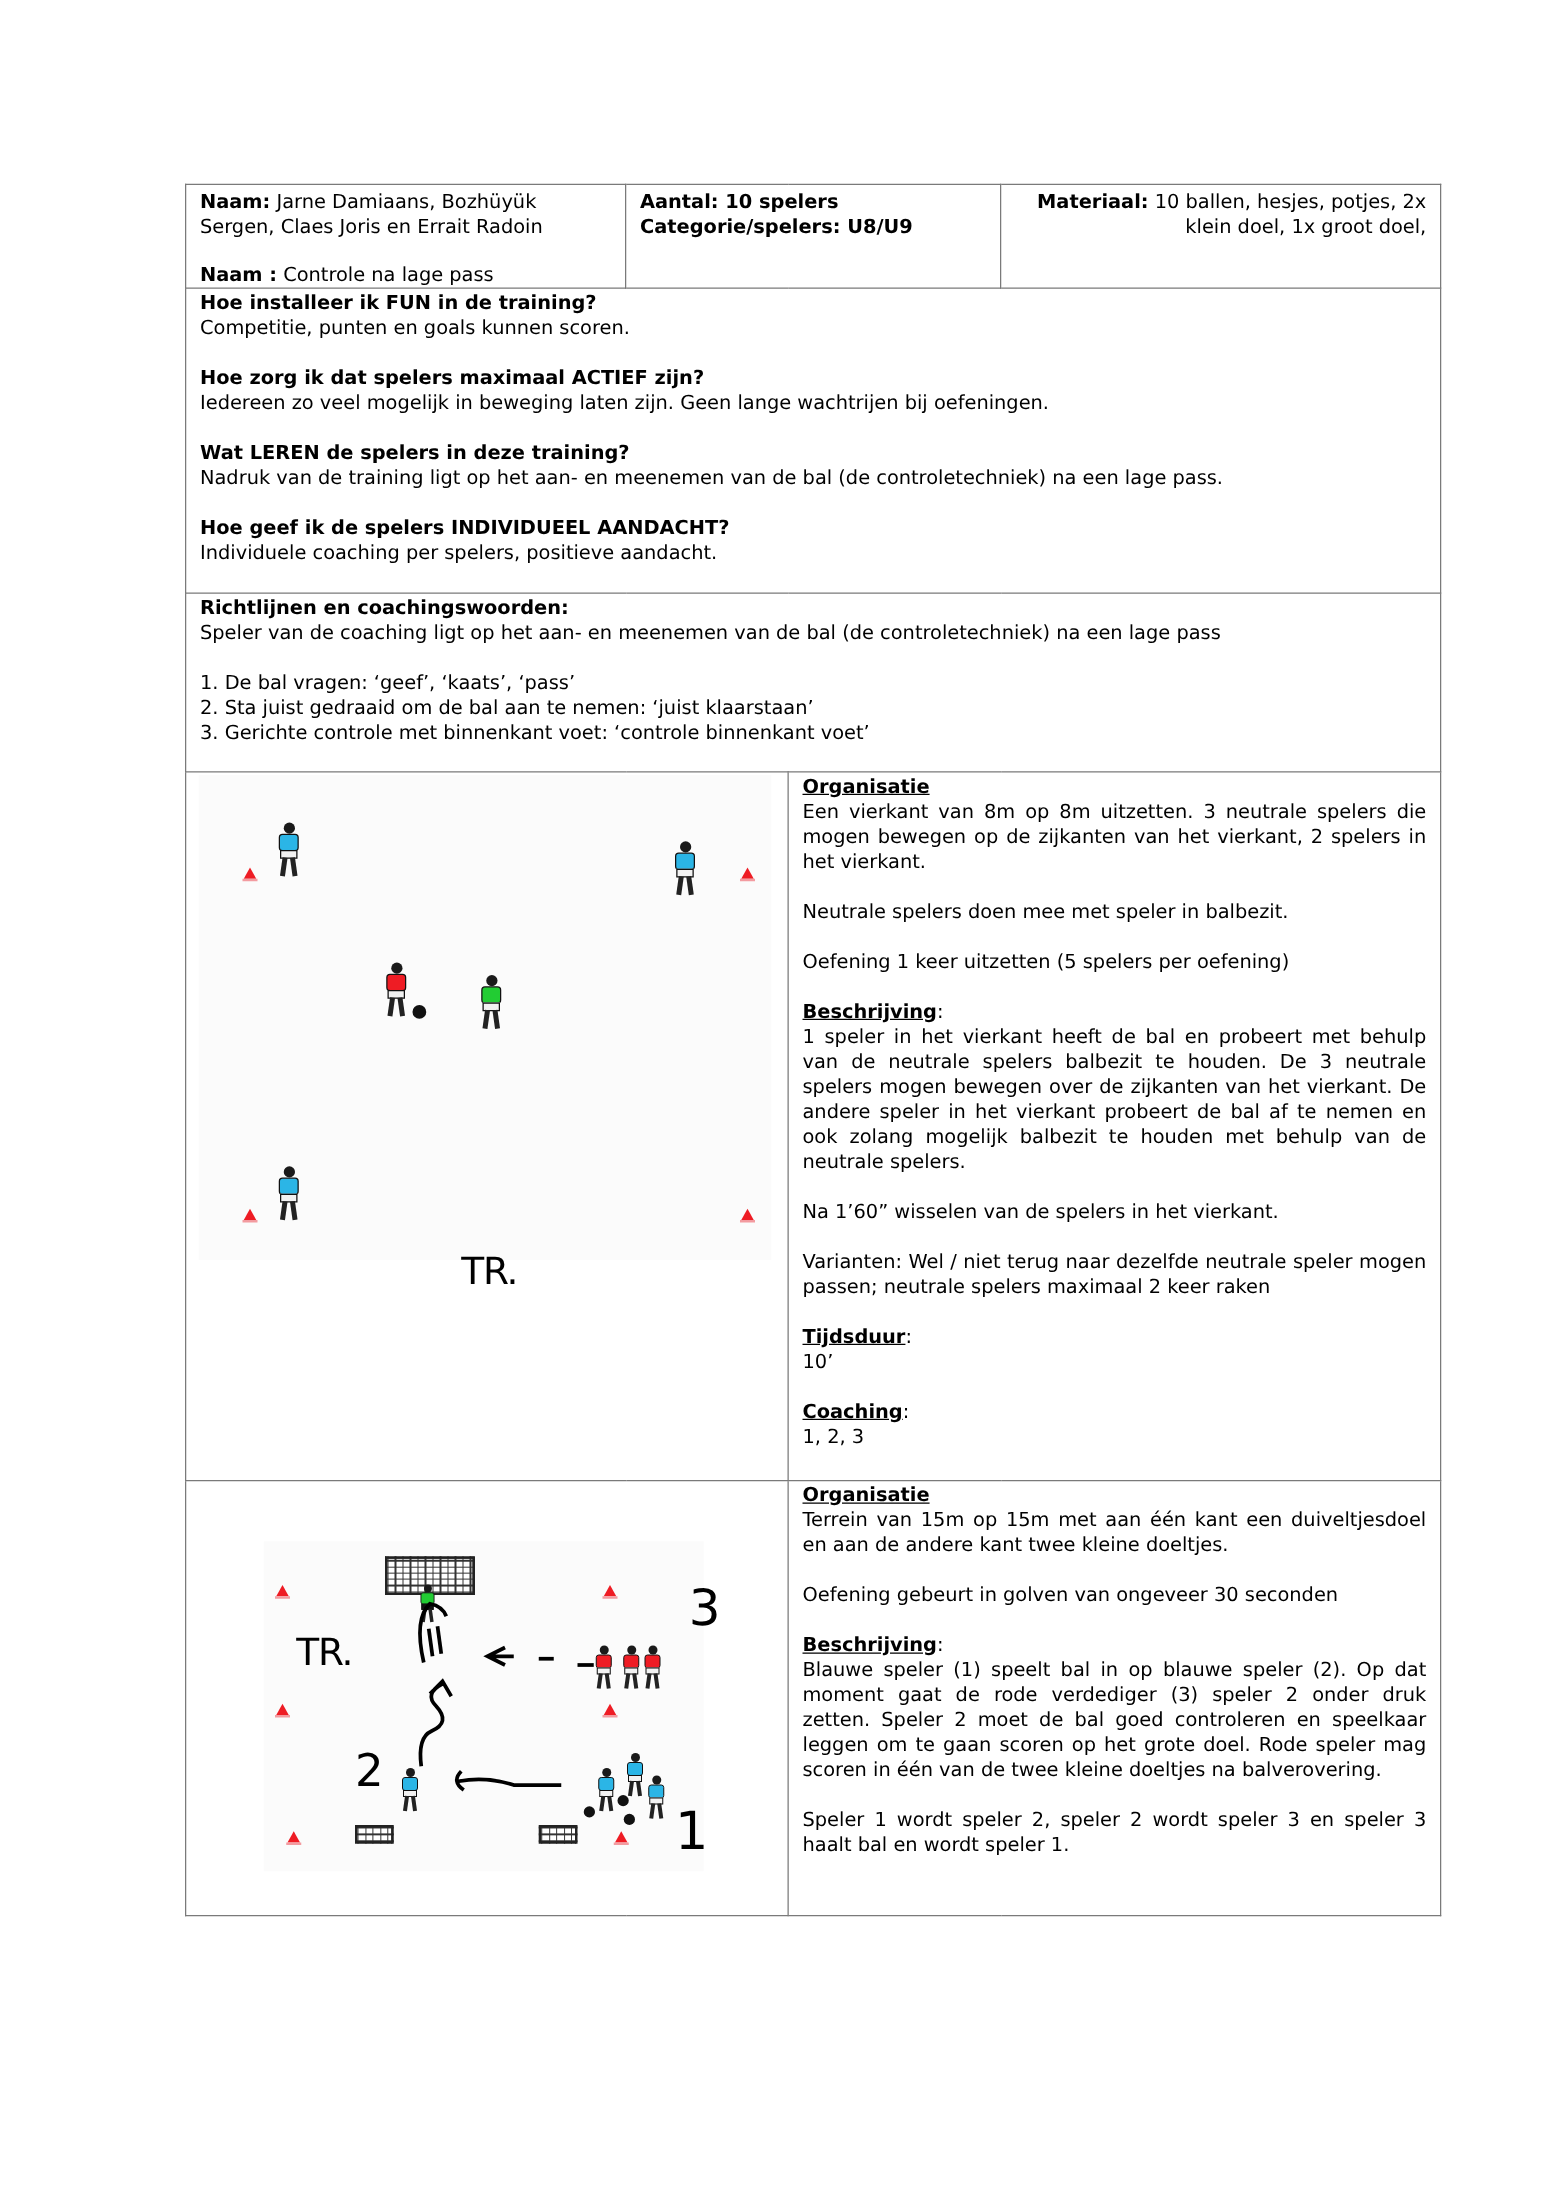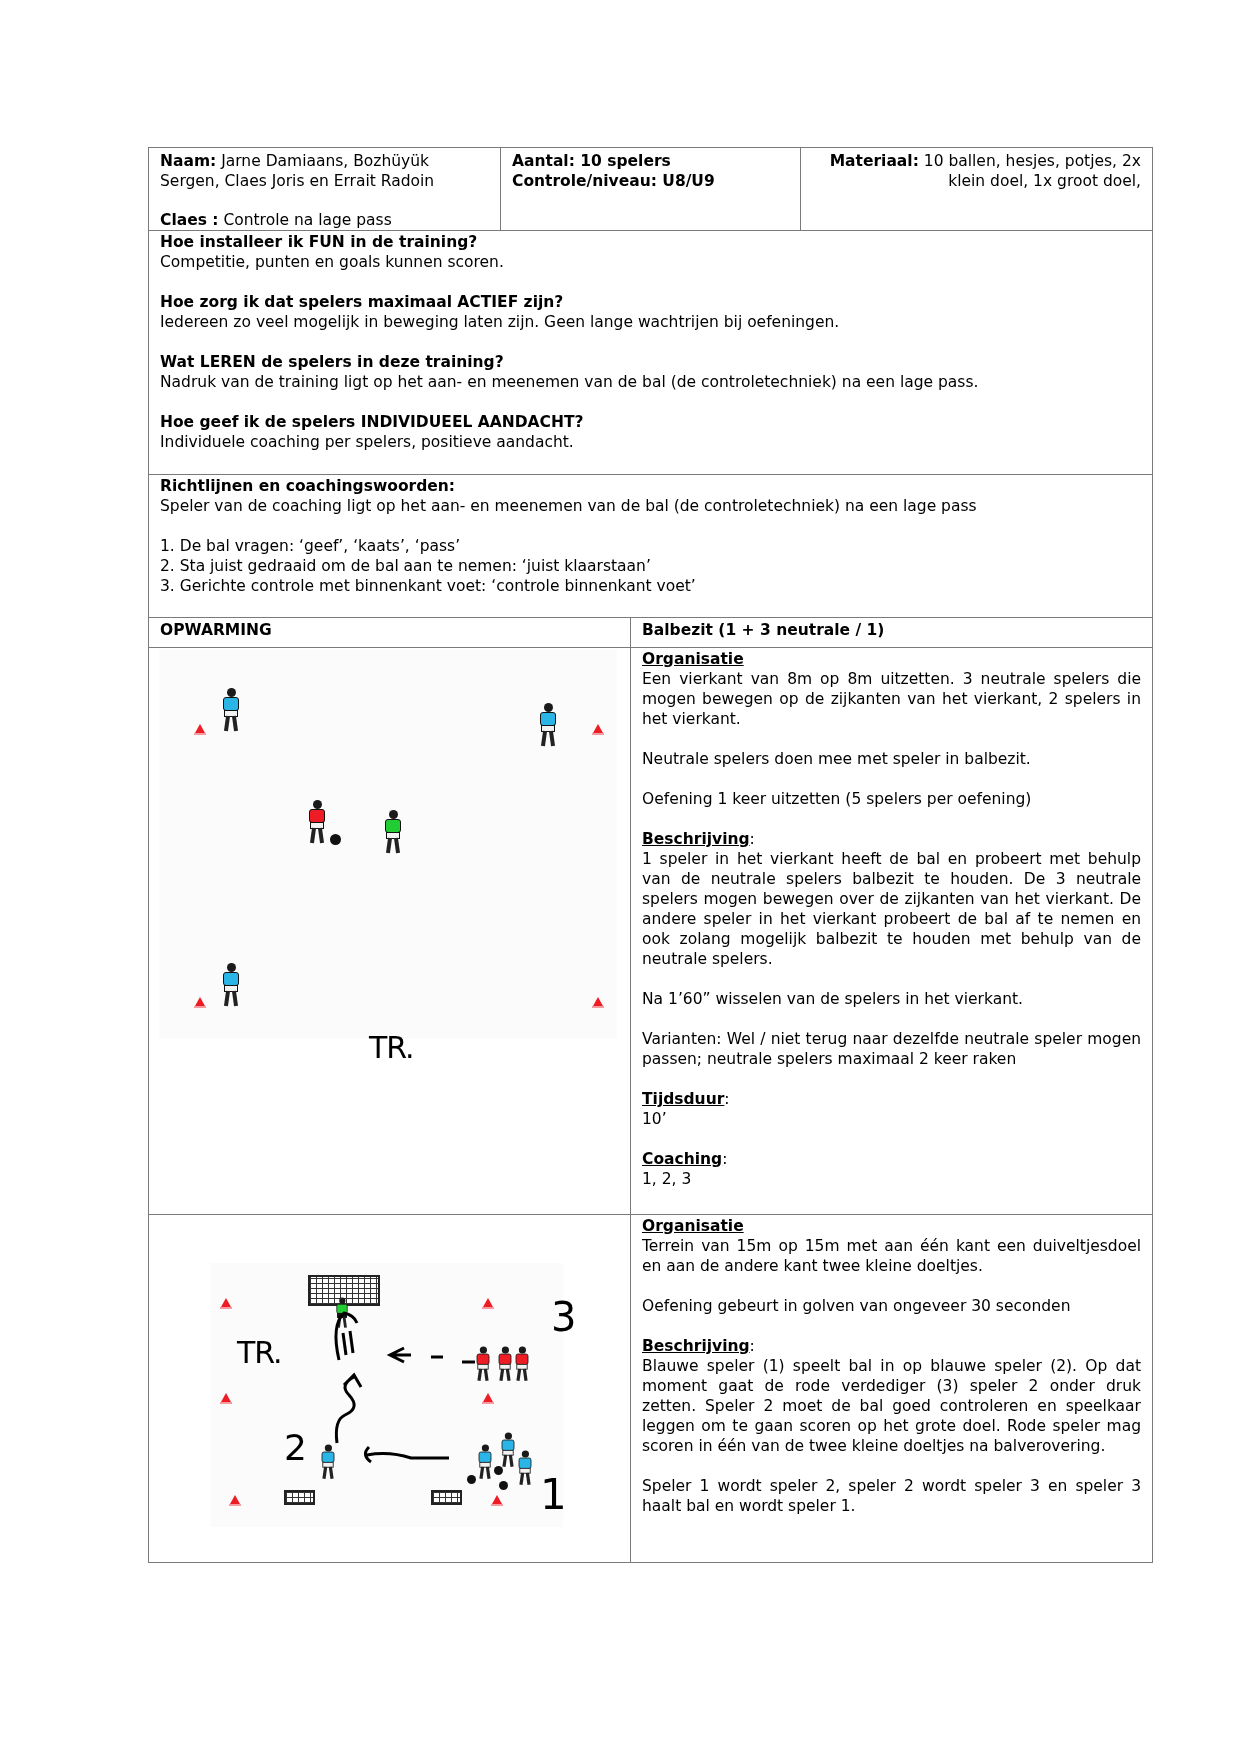--- a/index.html
+++ b/index.html
@@ -40,26 +40,26 @@
         <col style="width:352px">
       </colgroup>
 
   <tbody>
         <tr style="height:83px">
     <td style="position:relative;">
       <div style="padding-top:1px;">
         <span class="b">Naam:</span><span> Jarne Damiaans, Bozhüyük Sergen, Claes Joris en Errait Radoin</span>
       </div>
       <div style="position:absolute; left:11px; bottom:0;">
-        <span class="b">Claes :</span><span> Controle na lage pass</span>
+        <span class="b">Naam :</span><span> Controle na lage pass</span>
       </div>
     </td>
     <td colspan="2" style="padding-top:3px;">
       <div class="b">Aantal: 10 spelers</div>
-      <div class="b">Controle/niveau: U8/U9</div>
+      <div class="b">Categorie/spelers: U8/U9</div>
     </td>
     <td style="padding-top:3px;text-align:right;">
       <span class="b">Materiaal:</span><span> 10 ballen, hesjes, potjes, 2x klein doel, 1x groot doel,</span>
     </td>
   </tr>
 
   <tr style="height:244px">
     <td colspan="4" style="padding-top:1px;">
       <div>
         <div class="b">Hoe installeer ik FUN in de training?</div>
@@ -87,24 +87,20 @@
     <td colspan="4" style="padding-top:1px;">
       <div class="b">Richtlijnen en coachingswoorden:</div>
       <div>Speler van de coaching ligt op het aan- en meenemen van de bal (de controletechniek) na een lage pass</div>
       <div class="gap"></div>
       <div>1. De bal vragen: ‘geef’, ‘kaats’, ‘pass’</div>
       <div>2. Sta juist gedraaid om de bal aan te nemen: ‘juist klaarstaan’</div>
       <div>3. Gerichte controle met binnenkant voet: ‘controle binnenkant voet’</div>
     </td>
   </tr>
 
-  <tr class="sec-head" style="height:30px">
-    <td colspan="2" style="width:482px">OPWARMING</td>
-    <td colspan="2">Balbezit (1 + 3 neutrale / 1)</td>
-  </tr>
 
   <tr style="height:567px">
     <td colspan="2" style="padding:0;">
       <div class="diagram" style="width:480px; height:565px;">
         <div class="field-bg" style="left:10px; top:2px; width:458px; height:388px;"></div>
 
         <div class="cone" style="left:46px; top:76px;"></div>
         <div class="cone" style="left:444px; top:76px;"></div>
         <div class="cone" style="left:46px; top:349px;"></div>
         <div class="cone" style="left:444px; top:349px;"></div>

